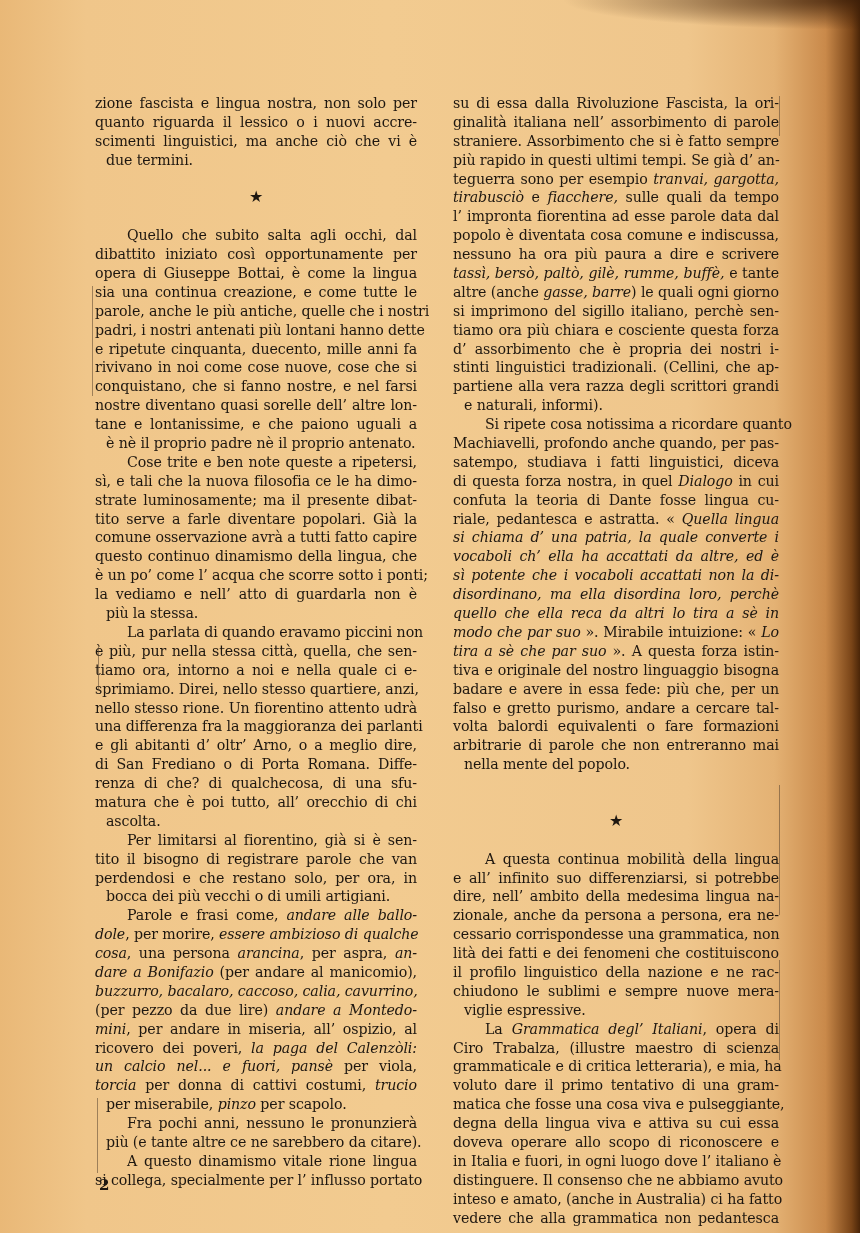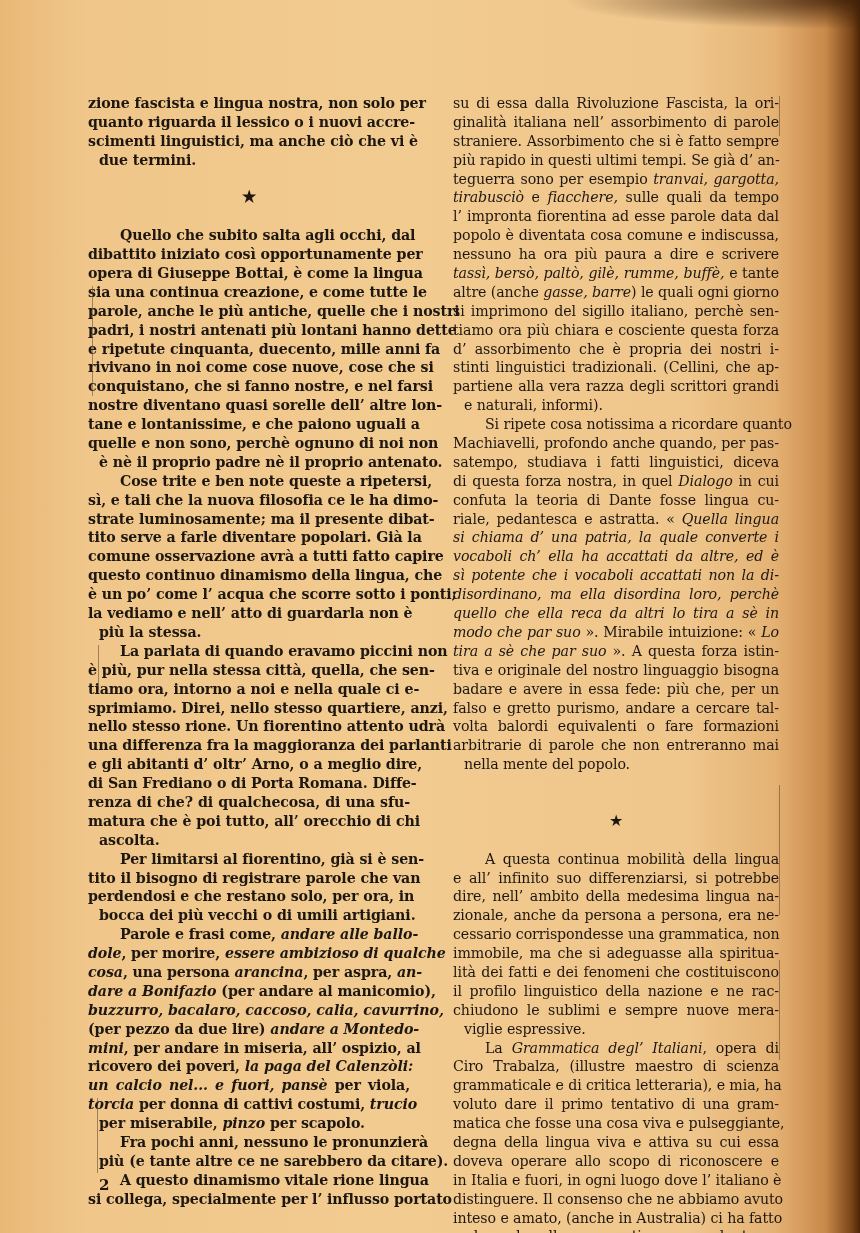--- a/index.html
+++ b/index.html
@@ -11,21 +11,21 @@
   }
   .topshade {
     position:absolute; left:560px; top:0; width:300px; height:30px;
     background: radial-gradient(ellipse at 100% 0%, rgba(60,30,8,0.85) 0%, rgba(60,30,8,0.0) 70%);
   }
   .col {
     position:absolute; top:94px;
     font-size:14.2px; line-height:18.9px;
     letter-spacing:-0.1px;
   }
-  .col-left { left:88px; width:322px;font-weight:bold; }
+  .col-left { left:95px; width:322px; }
   .col-right { left:453px; width:326px; }
   .ln {
     display:block; height:18.9px; white-space:nowrap;
     text-align:justify; text-align-last:justify;
   }
   .ln.last { text-align-last:left;margin-left:11px; }
   .ln.indent { padding-left:32px; }
   .ln i { font-style:italic; }
   .star {
     display:block; text-align:center; font-size:16px; height:18.9px;
@@ -55,21 +55,20 @@
     <span class="ln">dibattito iniziato così opportunamente per</span>
     <span class="ln">opera di Giuseppe Bottai, è come la lingua</span>
     <span class="ln">sia una continua creazione, e come tutte le</span>
     <span class="ln">parole, anche le più antiche, quelle che i nostri</span>
     <span class="ln">padri, i nostri antenati più lontani hanno dette</span>
     <span class="ln">e ripetute cinquanta, duecento, mille anni fa</span>
     <span class="ln">rivivano in noi come cose nuove, cose che si</span>
     <span class="ln">conquistano, che si fanno nostre, e nel farsi</span>
     <span class="ln">nostre diventano quasi sorelle dell’ altre lon-</span>
     <span class="ln">tane e lontanissime, e che paiono uguali a</span>
-    <span class="ln">quelle e non sono, perchè ognuno di noi non</span>
     <span class="ln last">è nè il proprio padre nè il proprio antenato.</span>
     <span class="ln indent">Cose trite e ben note queste a ripetersi,</span>
     <span class="ln">sì, e tali che la nuova filosofia ce le ha dimo-</span>
     <span class="ln">strate luminosamente; ma il presente dibat-</span>
     <span class="ln">tito serve a farle diventare popolari. Già la</span>
     <span class="ln">comune osservazione avrà a tutti fatto capire</span>
     <span class="ln">questo continuo dinamismo della lingua, che</span>
     <span class="ln">è un po’ come l’ acqua che scorre sotto i ponti;</span>
     <span class="ln">la vediamo e nell’ atto di guardarla non è</span>
     <span class="ln last">più la stessa.</span>
@@ -143,21 +142,20 @@
     <span class="ln last">nella mente del popolo.</span>
     <span class="gap"></span>
     <span class="gap"></span>
     <span class="star">★</span>
     <span class="gap"></span>
     <span class="ln indent">A questa continua mobilità della lingua</span>
     <span class="ln">e all’ infinito suo differenziarsi, si potrebbe</span>
     <span class="ln">dire, nell’ ambito della medesima lingua na-</span>
     <span class="ln">zionale, anche da persona a persona, era ne-</span>
     <span class="ln">cessario corrispondesse una grammatica, non</span>
-    <span class="ln">immobile, ma che si adeguasse alla spiritua-</span>
     <span class="ln">lità dei fatti e dei fenomeni che costituiscono</span>
     <span class="ln">il profilo linguistico della nazione e ne rac-</span>
     <span class="ln">chiudono le sublimi e sempre nuove mera-</span>
     <span class="ln last">viglie espressive.</span>
     <span class="ln indent">La <i>Grammatica degl’ Italiani</i>, opera di</span>
     <span class="ln">Ciro Trabalza, (illustre maestro di scienza</span>
     <span class="ln">grammaticale e di critica letteraria), e mia, ha</span>
     <span class="ln">voluto dare il primo tentativo di una gram-</span>
     <span class="ln">matica che fosse una cosa viva e pulseggiante,</span>
     <span class="ln">degna della lingua viva e attiva su cui essa</span>

